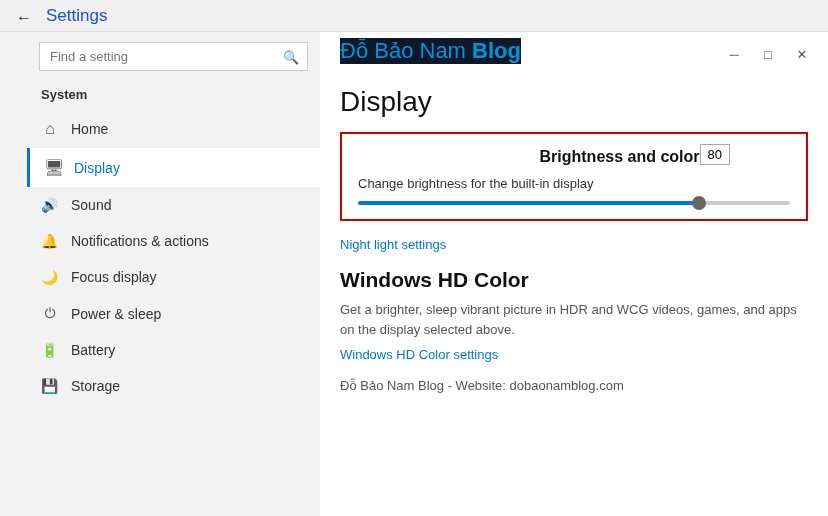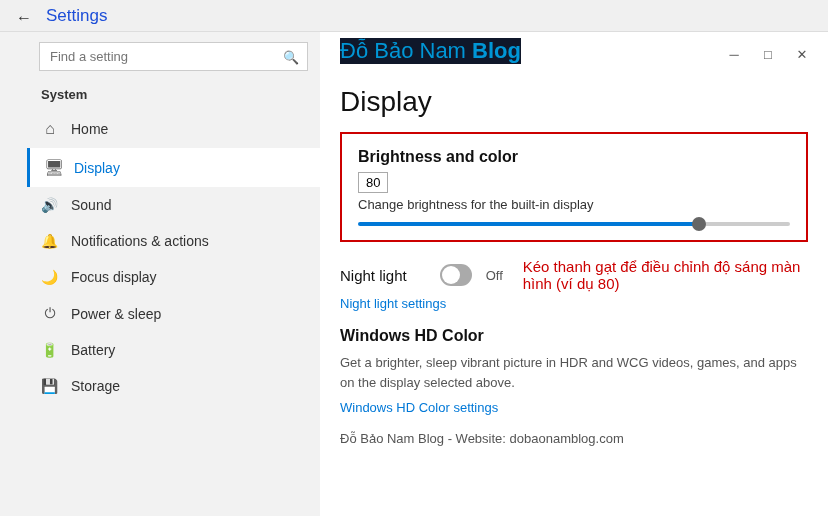--- a/index.html
+++ b/index.html
@@ -225,21 +225,21 @@
     }
     .link-text {
       color: #0078d7;
       font-size: 13px;
       cursor: pointer;
       margin-bottom: 16px;
       display: block;
     }
 
     .section-title-main {
-      font-size: 16px;
+      font-size: 21px;
       font-weight: 600;
       color: #111;
       margin-bottom: 8px;
     }
     .section-desc {
       font-size: 13px;
       color: #555;
       margin-bottom: 8px;
       line-height: 1.5;
     }
@@ -339,41 +339,33 @@
           <span>✕</span>
         </div>
       </div>
     </div>
 
     <div class="page-content">
 
       <div class="page-title">Display</div>
 
       <div class="brightness-box">
-        <div style="display:flex;justify-content:space-between;align-items:flex-start;flex-direction:column;">
+        <div style="display:flex;justify-content:flex-end;align-items:flex-start;">
           <div class="brightness-title">Brightness and color</div>
           <div class="brightness-value-tooltip">80</div>
         </div>
         <div class="brightness-desc">Change brightness for the built-in display</div>
         <div class="slider-container">
           <div class="slider-track">
             <div class="slider-thumb"></div>
           </div>
           <input type="range" min="0" max="100" value="80" style="position: absolute; top: -6px; left: 0px; width: 100%; opacity: 0; cursor: pointer; height: 16px;">
         </div>
       </div>
 
-      <div class="night-light-row">
-        <span class="night-light-label">Night light</span>
-        <div class="toggle">
-          <div class="toggle-knob"></div>
-        </div>
-        <span class="toggle-off-label">Off</span>
-        <span class="annotation-text">Kéo thanh gạt để điều chỉnh độ sáng màn hình (ví dụ 80)</span>
-      </div>
 
       <a class="link-text">Night light settings</a>
 
       <div class="section-title-main">Windows HD Color</div>
       <div class="section-desc">Get a brighter, sleep vibrant picture in HDR and WCG videos, games, and apps on the display selected above.</div>
       <a class="link-text">Windows HD Color settings</a>
 
       <div class="blog-watermark">Đỗ Bảo Nam Blog - Website: dobaonamblog.com</div>
 
     </div>

